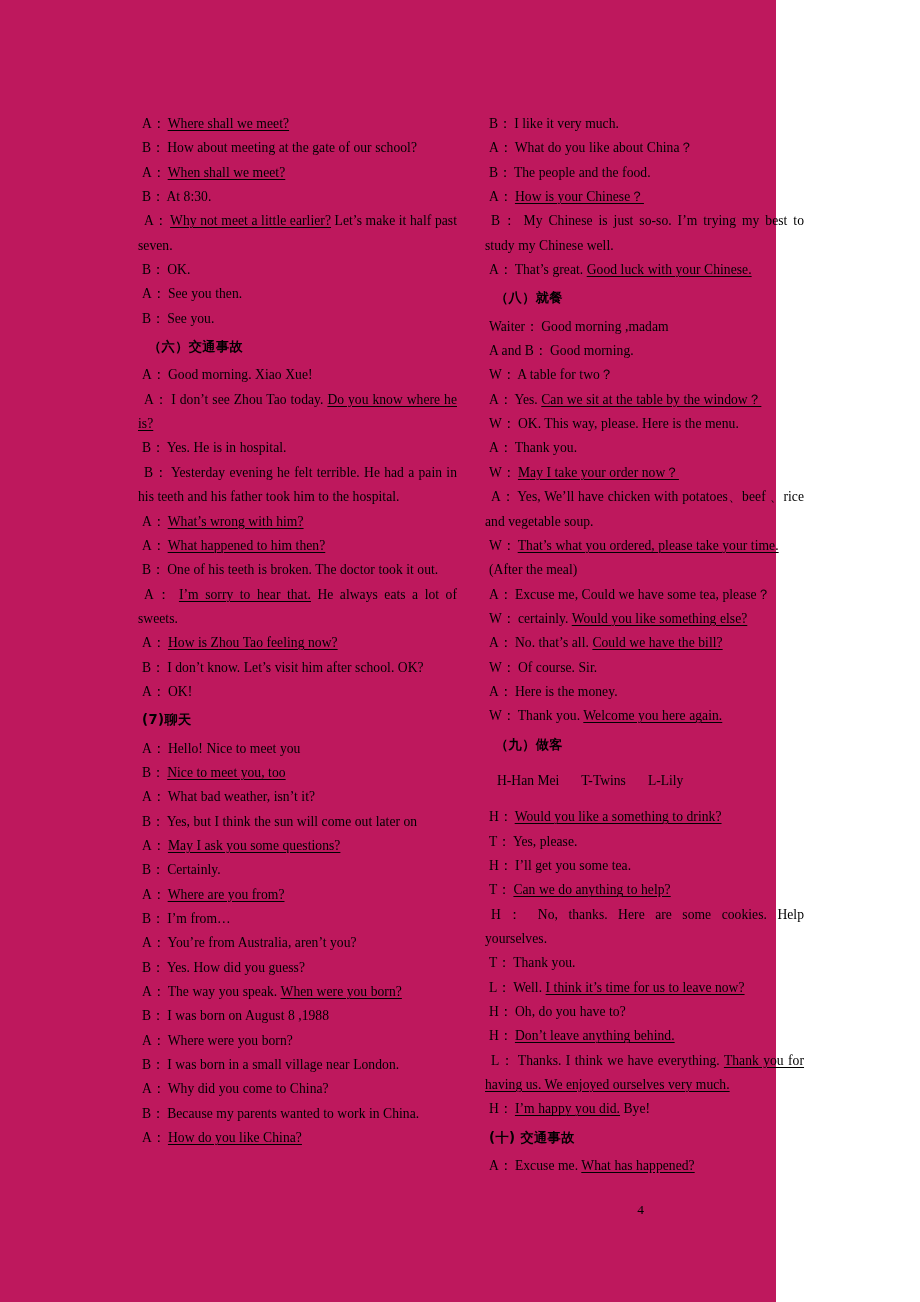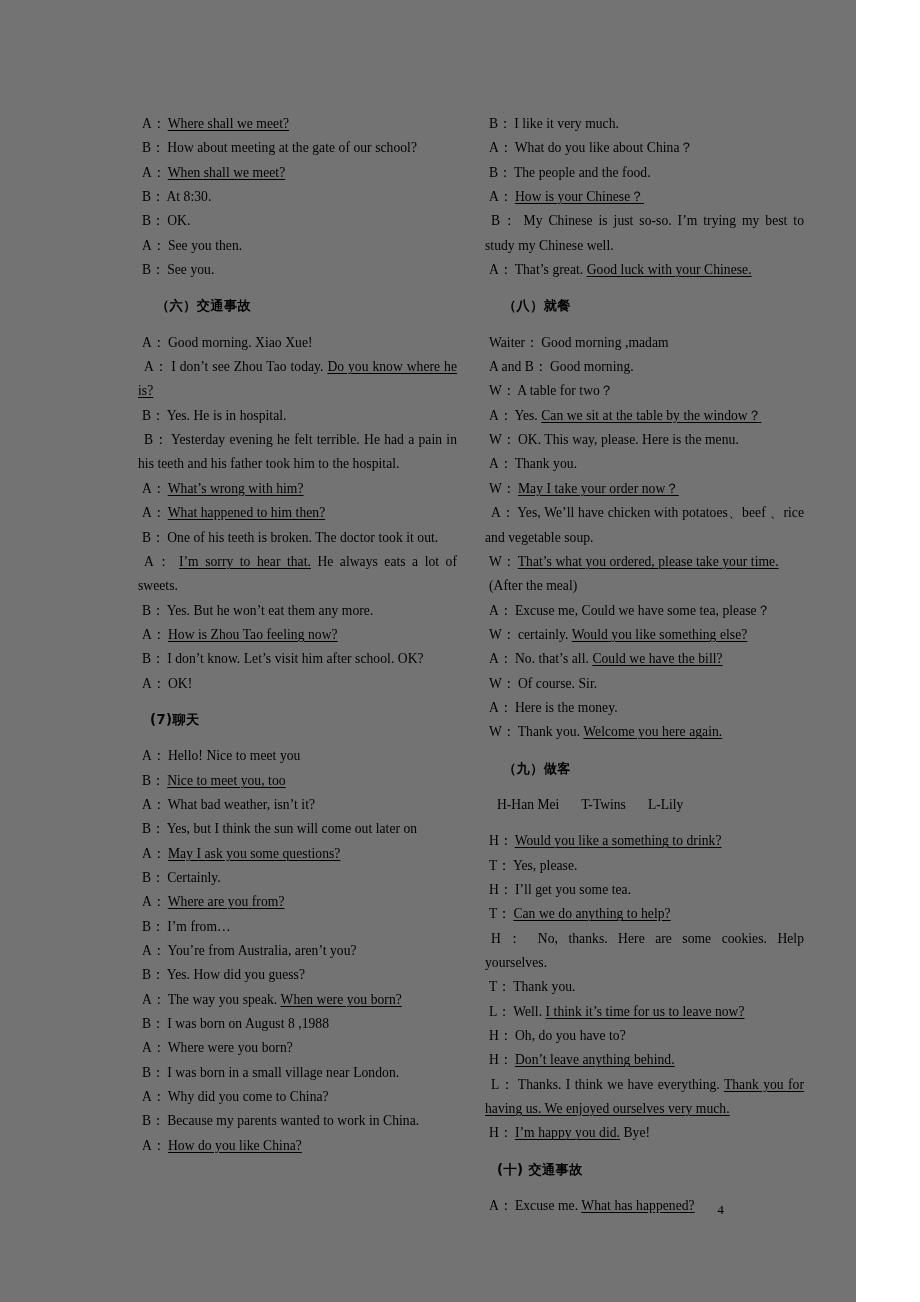--- a/index.html
+++ b/index.html
@@ -14,23 +14,23 @@
     position: relative;
     font-family: "Liberation Serif", "DejaVu Serif", serif;
     color: #000000;
     overflow: hidden;
   }
 
   #page {
     position: absolute;
     left: 0;
     top: 0;
-    width: 856px;
+    width: 776px;
     height: 1302px;
-    background: #737373;
+    background: #be185d;
   }
 
   #columns {
     position: absolute;
     left: 138px;
     top: 112px;
     width: 666px;
     display: flex;
     flex-direction: row;
     gap: 28px;
@@ -75,21 +75,21 @@
     text-underline-offset: 2px;
     text-decoration-thickness: 1px;
   }
 
   
   .heading {
     font-family: "DejaVu Sans", "Liberation Sans", sans-serif;
     font-weight: bold;
     font-size: 13.2px;
     line-height: 24.35px;
-    margin: 12px;
+    margin: 4px;
     padding: 0;
     text-indent: 6px;
     letter-spacing: 0.4px;
   }
   .heading.nopad {
     text-indent: 0px;
   }
 
   
   .roles {
@@ -114,33 +114,33 @@
 <body>
 
 <div id="page">
 
   <div id="columns">
     <div class="column" id="col-left">
         <div class="line indent"><span class="spk">A</span><span class="colon">：</span> <span class="u">Where shall we meet?</span></div>
         <div class="line indent"><span class="spk">B</span><span class="colon">：</span> <span class="">How about meeting at the gate of our school?</span></div>
         <div class="line indent"><span class="spk">A</span><span class="colon">：</span> <span class="u">When shall we meet?</span></div>
         <div class="line indent"><span class="spk">B</span><span class="colon">：</span> <span class="">At 8:30.</span></div>
+        <div class="line justify"><span class="spk">A</span><span class="colon">：</span> <span class="u">Why not meet a little earlier?</span><span class=""> Let’s make it half past seven.</span></div>
         <div class="line indent"><span class="spk">B</span><span class="colon">：</span> <span class="">OK.</span></div>
         <div class="line indent"><span class="spk">A</span><span class="colon">：</span> <span class="">See you then.</span></div>
         <div class="line indent"><span class="spk">B</span><span class="colon">：</span> <span class="">See you.</span></div>
         <div class="heading">（六）交通事故</div>
         <div class="line indent"><span class="spk">A</span><span class="colon">：</span> <span class="">Good morning. Xiao Xue!</span></div>
         <div class="line justify"><span class="spk">A</span><span class="colon">：</span> <span class="">I don’t see Zhou Tao today. </span><span class="u">Do you know where he is?</span></div>
         <div class="line indent"><span class="spk">B</span><span class="colon">：</span> <span class="">Yes. He is in hospital.</span></div>
         <div class="line justify"><span class="spk">B</span><span class="colon">：</span> <span class="">Yesterday evening he felt terrible. He had a pain in his teeth and his father took him to the hospital.</span></div>
         <div class="line indent"><span class="spk">A</span><span class="colon">：</span> <span class="u">What’s wrong with him?</span></div>
         <div class="line indent"><span class="spk">A</span><span class="colon">：</span> <span class="u">What happened to him then?</span></div>
         <div class="line indent"><span class="spk">B</span><span class="colon">：</span> <span class="">One of his teeth is broken. The doctor took it out.</span></div>
         <div class="line justify"><span class="spk">A</span><span class="colon">：</span> <span class="u">I’m sorry to hear that.</span><span class=""> He always eats a lot of sweets.</span></div>
-        <div class="line indent"><span class="spk">B</span><span class="colon">：</span> <span class="">Yes. But he won’t eat them any more.</span></div>
         <div class="line indent"><span class="spk">A</span><span class="colon">：</span> <span class="u">How is Zhou Tao feeling now?</span></div>
         <div class="line indent"><span class="spk">B</span><span class="colon">：</span> <span class="">I don’t know. Let’s visit him after school. OK?</span></div>
         <div class="line indent"><span class="spk">A</span><span class="colon">：</span> <span class="">OK!</span></div>
         <div class="heading nopad">(7)聊天</div>
         <div class="line indent"><span class="spk">A</span><span class="colon">：</span> <span class="">Hello! Nice to meet you</span></div>
         <div class="line indent"><span class="spk">B</span><span class="colon">：</span> <span class="u">Nice to meet you, too</span></div>
         <div class="line indent"><span class="spk">A</span><span class="colon">：</span> <span class="">What bad weather, isn’t it?</span></div>
         <div class="line indent"><span class="spk">B</span><span class="colon">：</span> <span class="">Yes, but I think the sun will come out later on</span></div>
         <div class="line indent"><span class="spk">A</span><span class="colon">：</span> <span class="u">May I ask you some questions?</span></div>
         <div class="line indent"><span class="spk">B</span><span class="colon">：</span> <span class="">Certainly.</span></div>

